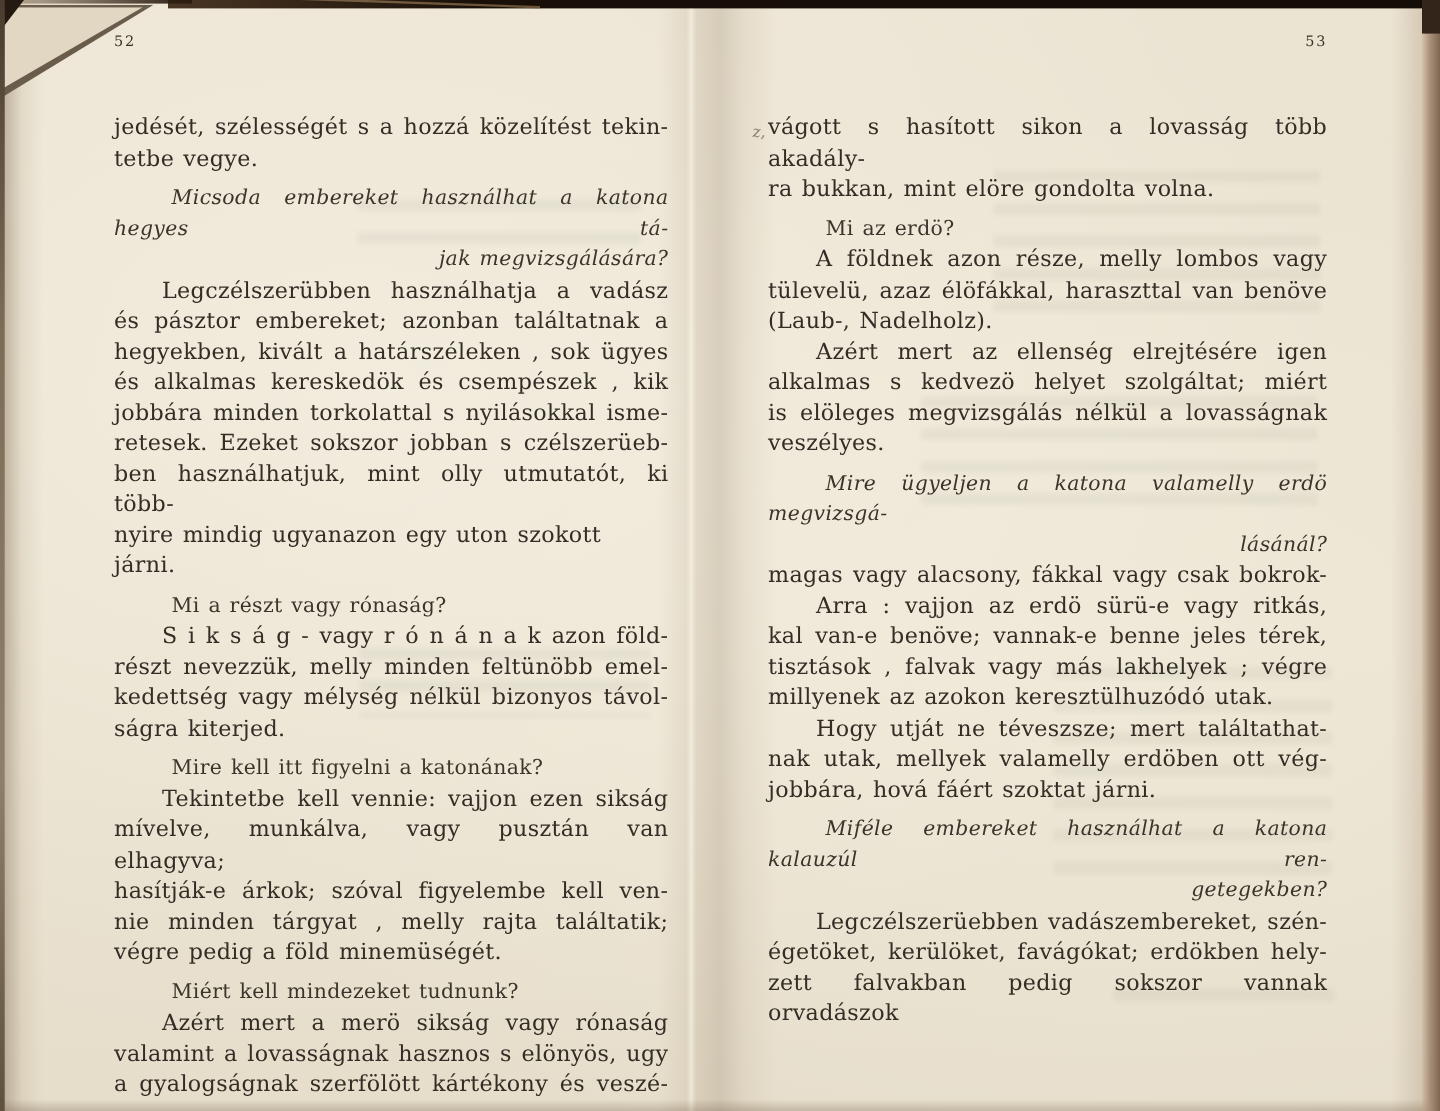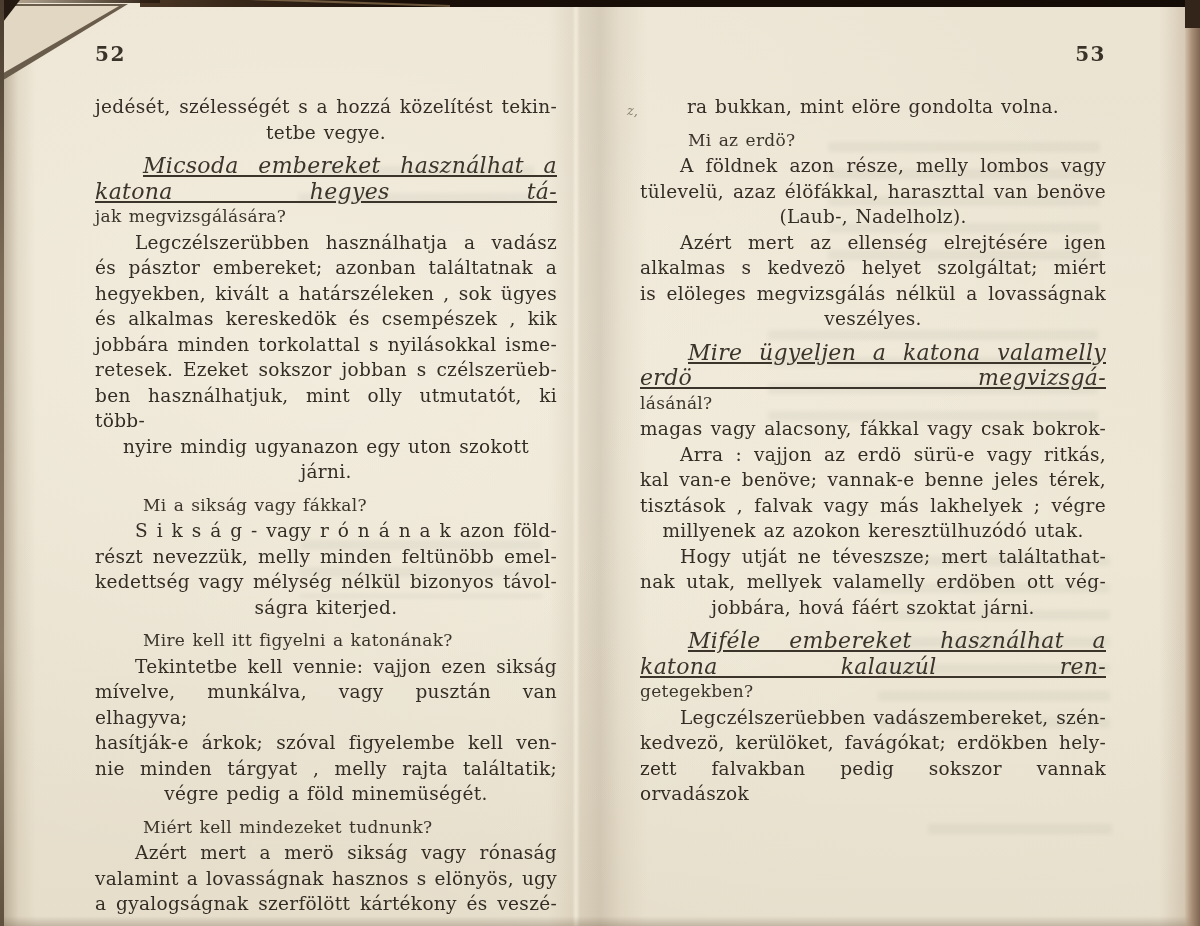--- a/index.html
+++ b/index.html
@@ -28,33 +28,33 @@
   .bottom-shade{position:absolute;left:0;right:0;bottom:0;height:10px;background:linear-gradient(0deg,rgba(100,80,58,.28),transparent);}
   
   .ghost{position:absolute;opacity:.055;filter:blur(2px);background:repeating-linear-gradient(180deg,#46523f 0 10px,transparent 10px 27px);}
   .g1{left:298px;top:166px;width:236px;height:52px;}
   .g2{left:828px;top:142px;width:272px;height:118px;}
   .g3{left:768px;top:330px;width:330px;height:98px;}
   .g4{left:878px;top:556px;width:232px;height:182px;}
   .g5{left:300px;top:540px;width:242px;height:58px;}
   .g6{left:928px;top:824px;width:184px;height:24px;}
   
-  .pagenum{position:absolute;top:42px;font-size:20px;font-weight:700;color:#393228;letter-spacing:1.5px;}
+  .pagenum{position:absolute;top:27px;font-size:12px;font-weight:400;color:#393228;letter-spacing:1.5px;}
   .pagenum-left{left:95px;}
   .pagenum-right{left:1000px;width:106px;text-align:right;}
   .textcol{position:absolute;top:94px;color:#332d25;}
   .textcol-left{left:95px;width:462px;}
   .textcol-right{left:640px;width:466px;}
   .line{font-size:18.5px;line-height:25.5px;letter-spacing:.3px;word-spacing:1.5px;}
   .pj {text-align:justify;text-align-last:justify;}
   .p1 {text-indent:40px;text-align:justify;text-align-last:justify;margin-top:0;}
-  .pl {text-align:center;}
-  .q1 {font-style:italic;font-size:22px;text-indent:48px;text-align:justify;text-align-last:justify;margin-top:8px;color:#3a342b;text-decoration:underline;}
+  .pl {text-align:left;}
+  .q1 {font-style:italic;font-size:17px;text-indent:48px;text-align:justify;text-align-last:justify;margin-top:8px;color:#3a342b;}
   .q1l{font-size:17px;text-indent:48px;text-align:left;margin-top:8px;color:#3a342b;}
-  .q2 {font-size:17px;text-align:left;color:#3a342b;}
+  .q2 {font-style:italic;font-size:17px;text-align:right;color:#3a342b;}
   .stray-mark{position:absolute;left:627px;top:103px;font-style:italic;font-size:13px;color:rgba(70,58,44,.6);}
 </style>
 </head>
 <body>
 
 <div class="scan">
 
   <div class="gutter"></div>
   <div class="gutter-crease"></div>
   <div class="left-shade"></div>
@@ -76,41 +76,42 @@
       <div class="line q1">Micsoda embereket használhat a katona hegyes tá-</div>
       <div class="line q2">jak megvizsgálására?</div>
       <div class="line p1">Legczélszerübben használhatja a vadász</div>
       <div class="line pj">és pásztor embereket; azonban találtatnak a</div>
       <div class="line pj">hegyekben, kivált a határszéleken , sok ügyes</div>
       <div class="line pj">és alkalmas kereskedök és csempészek , kik</div>
       <div class="line pj">jobbára minden torkolattal s nyilásokkal isme-</div>
       <div class="line pj">retesek. Ezeket sokszor jobban s czélszerüeb-</div>
       <div class="line pj">ben használhatjuk, mint olly utmutatót, ki több-</div>
       <div class="line pl">nyire mindig ugyanazon egy uton szokott járni.</div>
-      <div class="line q1l">Mi a sikság vagy fákkal?</div>
+      <div class="line q1l">Mi a részt vagy rónaság?</div>
       <div class="line p1">S i k s á g - vagy r ó n á n a k azon föld-</div>
       <div class="line pj">részt nevezzük, melly minden feltünöbb emel-</div>
       <div class="line pj">kedettség vagy mélység nélkül bizonyos távol-</div>
       <div class="line pl">ságra kiterjed.</div>
       <div class="line q1l">Mire kell itt figyelni a katonának?</div>
       <div class="line p1">Tekintetbe kell vennie: vajjon ezen sikság</div>
       <div class="line pj">mívelve, munkálva, vagy pusztán van elhagyva;</div>
       <div class="line pj">hasítják-e árkok; szóval figyelembe kell ven-</div>
       <div class="line pj">nie minden tárgyat , melly rajta találtatik;</div>
       <div class="line pl">végre pedig a föld minemüségét.</div>
       <div class="line q1l">Miért kell mindezeket tudnunk?</div>
       <div class="line p1">Azért mert a merö sikság vagy rónaság</div>
       <div class="line pj">valamint a lovasságnak hasznos s elönyös, ugy</div>
       <div class="line pj">a gyalogságnak szerfölött kártékony és veszé-</div>
     </div>
 
   <div class="pagenum pagenum-right">53</div>
   <span class="stray-mark">z,</span>
   <div class="textcol textcol-right">
 
+  <div class="line pj">vágott s hasított sikon a lovasság több akadály-</div>
       <div class="line pl">ra bukkan, mint elöre gondolta volna.</div>
       <div class="line q1l">Mi az erdö?</div>
       <div class="line p1">A földnek azon része, melly lombos vagy</div>
       <div class="line pj">tülevelü, azaz élöfákkal, haraszttal van benöve</div>
       <div class="line pl">(Laub-, Nadelholz).</div>
       <div class="line p1">Azért mert az ellenség elrejtésére igen</div>
       <div class="line pj">alkalmas s kedvezö helyet szolgáltat; miért</div>
       <div class="line pj">is elöleges megvizsgálás nélkül a lovasságnak</div>
       <div class="line pl">veszélyes.</div>
       <div class="line q1">Mire ügyeljen a katona valamelly erdö megvizsgá-</div>
@@ -119,21 +120,21 @@
       <div class="line p1">Arra : vajjon az erdö sürü-e vagy ritkás,</div>
       <div class="line pj">kal van-e benöve; vannak-e benne jeles térek,</div>
       <div class="line pj">tisztások , falvak vagy más lakhelyek ; végre</div>
       <div class="line pl">millyenek az azokon keresztülhuzódó utak.</div>
       <div class="line p1">Hogy utját ne téveszsze; mert találtathat-</div>
       <div class="line pj">nak utak, mellyek valamelly erdöben ott vég-</div>
       <div class="line pl">jobbára, hová fáért szoktat járni.</div>
       <div class="line q1">Miféle embereket használhat a katona kalauzúl ren-</div>
       <div class="line q2">getegekben?</div>
       <div class="line p1">Legczélszerüebben vadászembereket, szén-</div>
-      <div class="line pj">kedvezö, kerülöket, favágókat; erdökben hely-</div>
+      <div class="line pj">égetöket, kerülöket, favágókat; erdökben hely-</div>
       <div class="line pj">zett falvakban pedig sokszor vannak orvadászok</div>
     </div>
 
   <div class="edge-top"></div>
   <div class="edge-top-left"></div>
   <div class="top-crease"></div>
   <div class="fold-dark"></div>
   <div class="fold-light"></div>
   <div class="fold-corner"></div>
   <div class="edge-left"></div>

